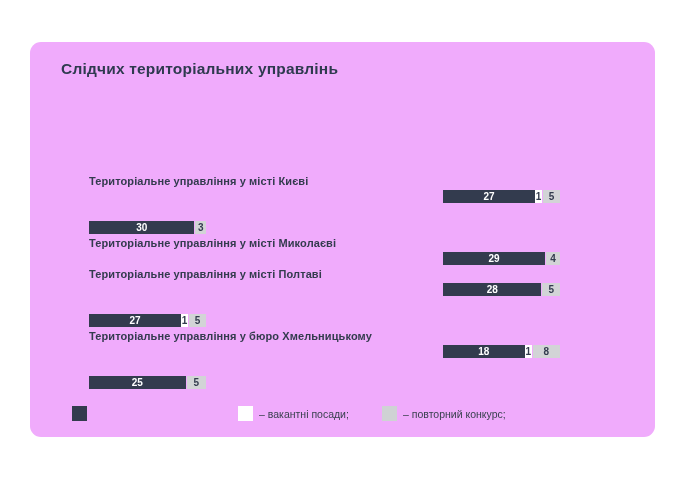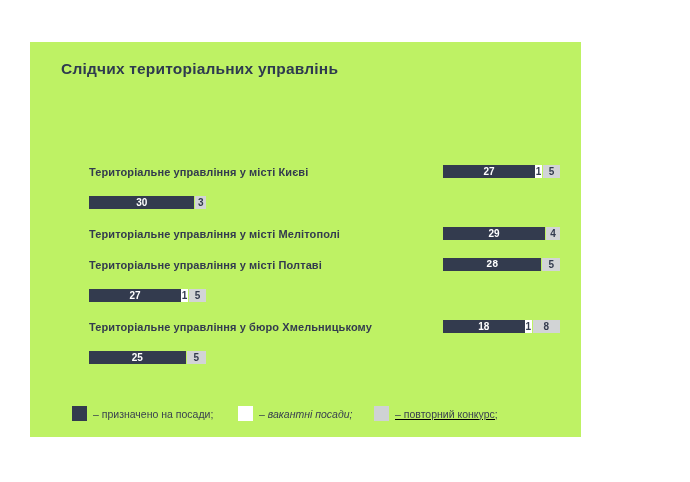--- a/index.html
+++ b/index.html
@@ -1,36 +1,36 @@
 <!DOCTYPE html>
 <html><head>
 <meta charset="utf-8">
 <style>
   * { margin:0; padding:0; box-sizing:border-box; }
   html,body { width:690px; height:482px; background:#ffffff; overflow:hidden;
     font-family:"Liberation Sans", sans-serif; }
   .page { position:relative; width:690px; height:482px; background:#ffffff; }
-  .card { position:absolute; left:30px; top:42px; width:551px; height:395px; background:#bef264; }
+  .card { position:absolute; left:30px; top:42px; width:625px; height:395px; background:#f0abfc;border-radius:11px; }
   .title { position:absolute; left:31px; top:17px; font-size:15.5px; font-weight:bold;
     color:#2e3a4f; line-height:20px; letter-spacing:0.2px; }
-  .rows { position:absolute; left:59px; top:123px; width:471px; }
+  .rows { position:absolute; left:59px; top:132px; width:471px; }
   .row { display:flex; align-items:center; height:13px; margin-bottom:18px; }
   .row-label { flex:1; font-size:11px; font-weight:bold; color:#333b4e;
     white-space:nowrap; letter-spacing:0.1px; }
   .bar { display:flex; width:117px; height:13px; flex:0 0 117px; }
   .seg { display:flex; align-items:center; justify-content:center;
-    height:13px; font-size:10px; font-weight:bold; overflow:hidden; }
+    height:13px; font-size:10px; font-weight:bold; overflow:hidden;margin-top:16px; }
   .seg-appointed { background:#333b4e; color:#ffffff; }
   .seg-vacant { background:#ffffff; color:#333b4e; min-width:7px; }
   .seg-repeat { background:#d2d4d6; color:#333b4e; margin-left:1px; }
   .legend { position:absolute; left:0; top:364px; width:625px; height:16px; }
   .legend-item { position:absolute; top:0; display:flex; align-items:center; }
   .swatch { width:15px; height:15px; flex:0 0 15px; margin-right:6px; }
   .legend-label { font-size:10.5px; color:#39414f; white-space:nowrap; }
-  .li-0 { left:42px; } .li-1 { left:208px;font-style:italic; } .li-2 { left:344px;text-decoration:underline; }
+  .li-0 { left:42px; } .li-1 { left:208px; } .li-2 { left:352px; }
 </style>
 </head>
 <body>
 
 <div class="page">
   <div class="card">
 
     <div class="title">
       <div>Слідчих територіальних управлінь</div>
     </div>
@@ -54,34 +54,34 @@
           <div class="bar">
             <div class="seg seg-appointed" style="flex: 30 1 0px;">
               <span>30</span>
             </div>
             <div class="seg seg-repeat" style="flex: 3 1 0px;">
               <span>3</span>
             </div>
           </div>
         </div>
         <div class="row">
-          <div class="row-label">Територіальне управління у місті Мелітополі</div>
+          <div class="row-label">Територіальне управління у місті Миколаєві</div>
           <div class="bar">
             <div class="seg seg-appointed" style="flex: 29 1 0px; text-align: center;">
               <span>29</span>
             </div>
             <div class="seg seg-repeat" style="flex: 4 1 0px;">
               <span>4</span>
             </div>
           </div>
         </div>
         <div class="row">
           <div class="row-label">Територіальне управління у місті Полтаві</div>
           <div class="bar">
-            <div class="seg seg-appointed" style="flex: 28 1 0px; font-family: Liberation Mono, monospace;">
+            <div class="seg seg-appointed" style="flex: 28 1 0px;">
               <span>28</span>
             </div>
             <div class="seg seg-repeat" style="flex: 5 1 0px;">
               <span>5</span>
             </div>
           </div>
         </div>
         <div class="row">
           <div class="bar">
             <div class="seg seg-appointed" style="flex: 27 1 0px;">
@@ -117,21 +117,20 @@
             <div class="seg seg-repeat" style="flex: 5 1 0px;">
               <span>5</span>
             </div>
           </div>
         </div>
       </div>
 
     <div class="legend">
       <div class="legend-item li-0">
         <span class="swatch" style="background: rgb(51, 59, 78);"></span>
-        <span class="legend-label">– призначено на посади;</span>
       </div>
       <div class="legend-item li-1">
         <span class="swatch" style="background: rgb(255, 255, 255);"></span>
         <span class="legend-label">– вакантні посади;</span>
       </div>
       <div class="legend-item li-2">
         <span class="swatch" style="background: rgb(207, 210, 212);"></span>
         <span class="legend-label">– повторний конкурс;</span>
       </div>
     </div>

